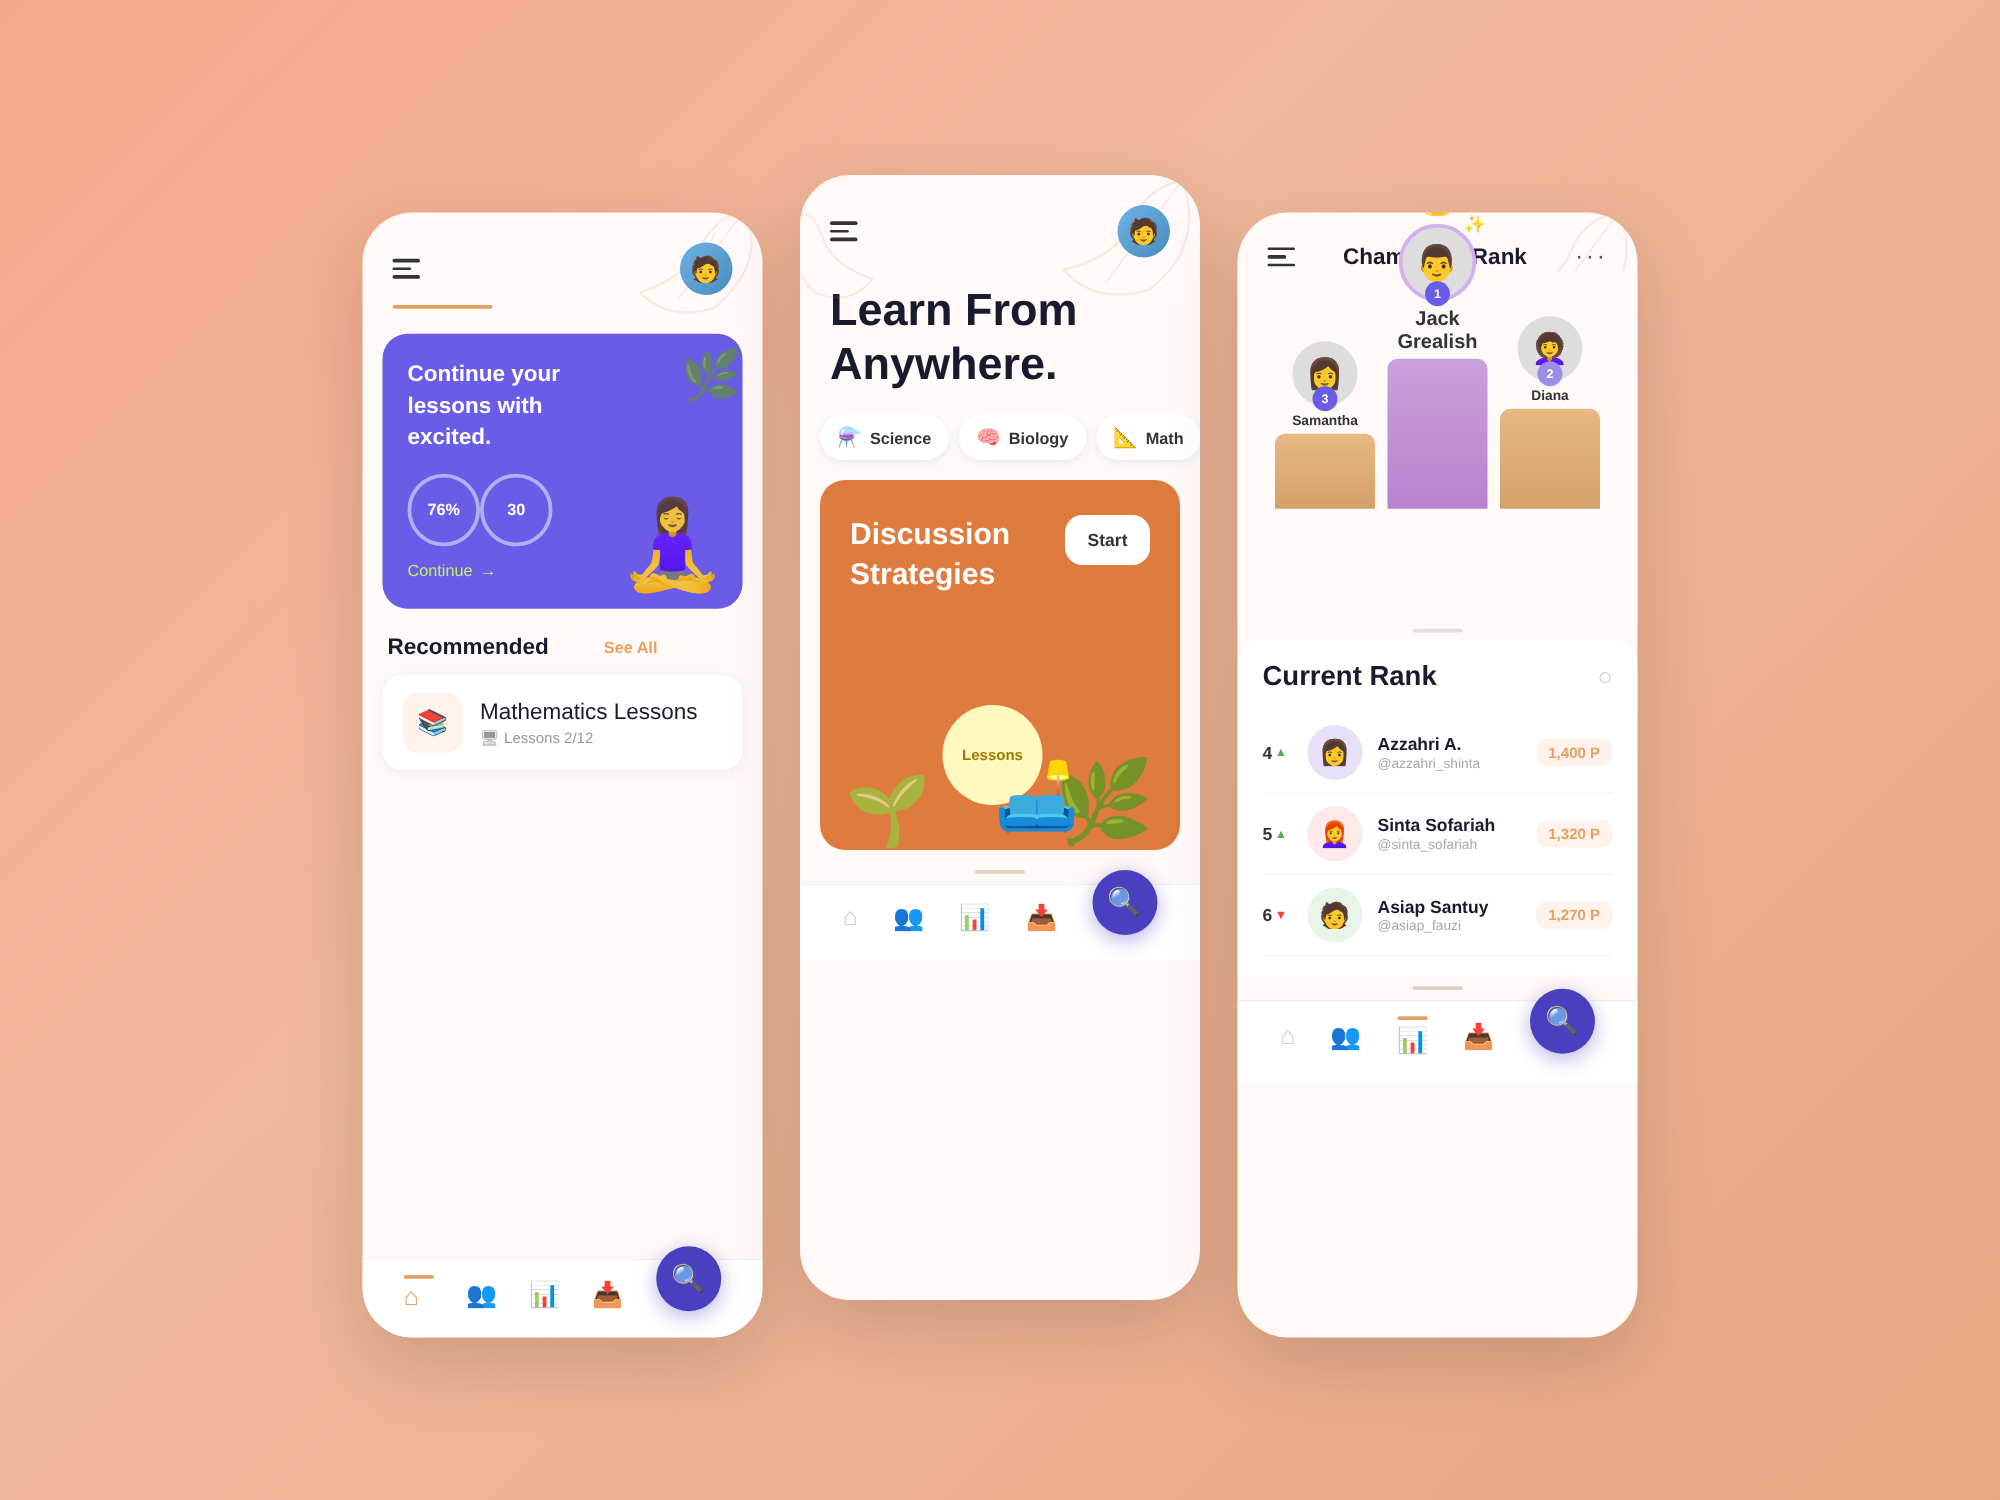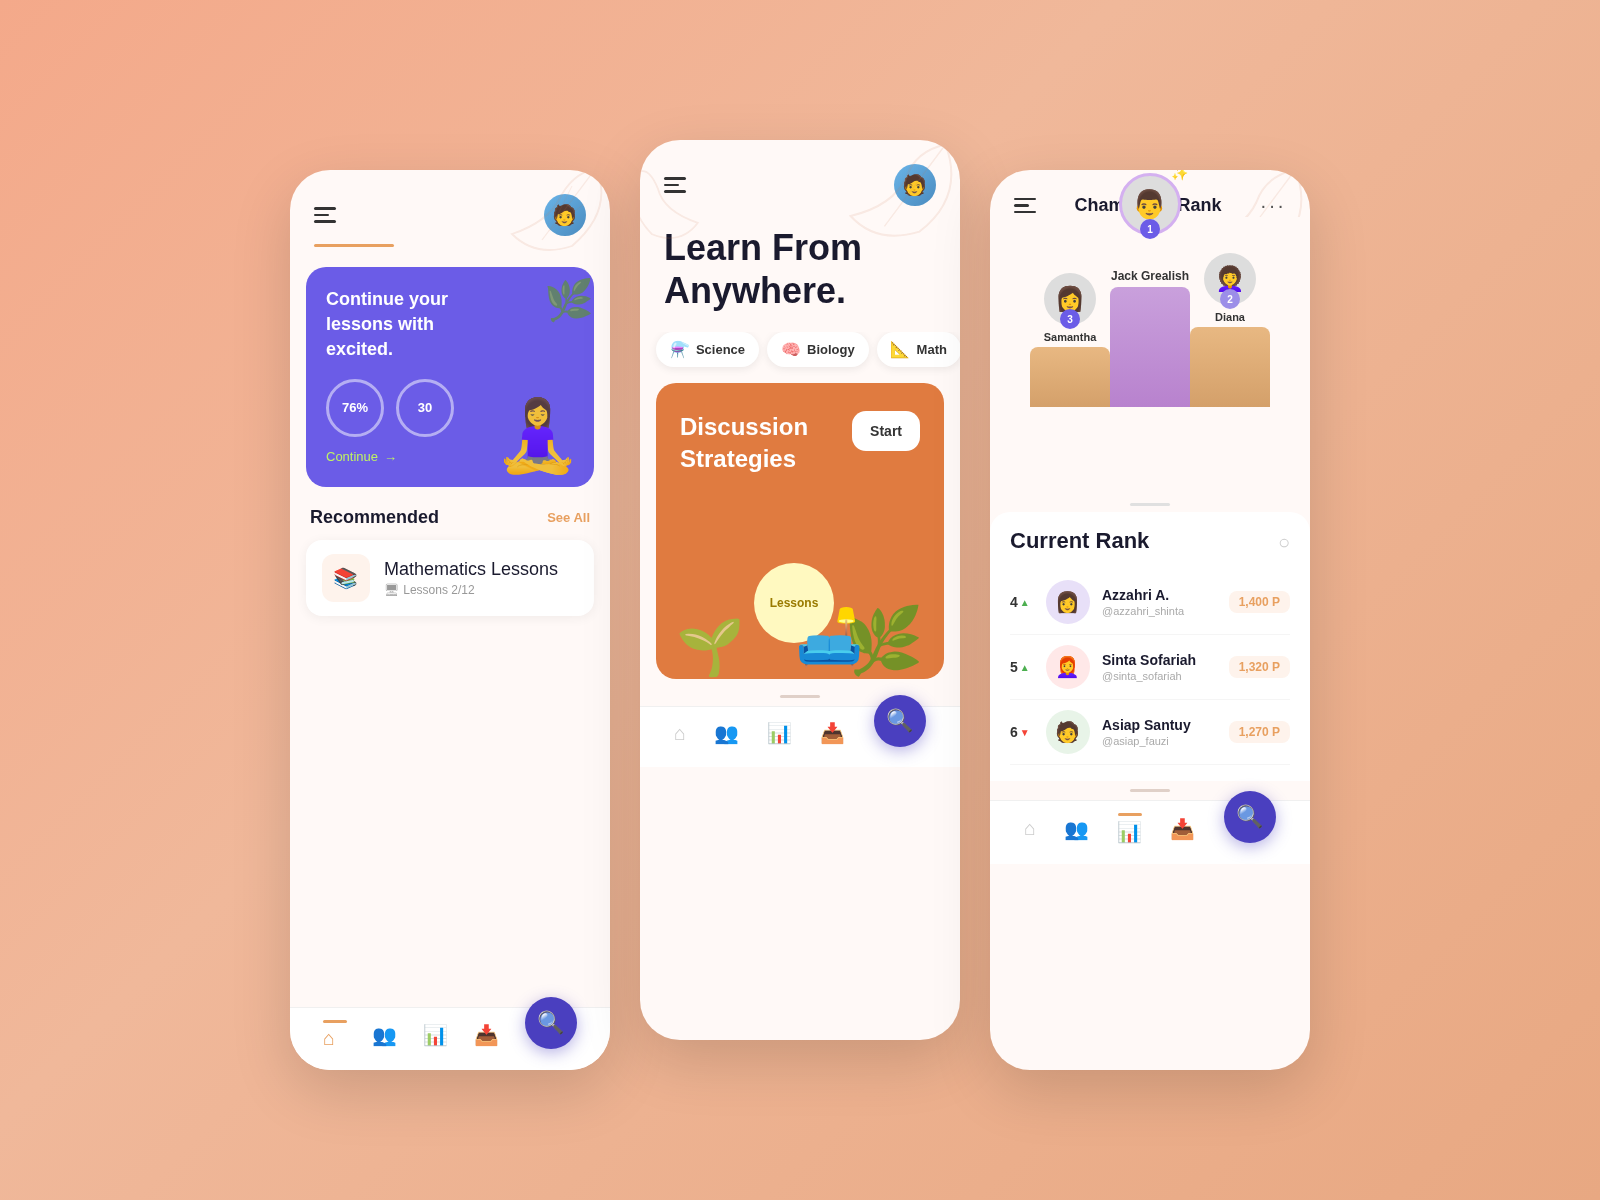--- a/index.html
+++ b/index.html
@@ -71,41 +71,41 @@
     }
     .p1-card-text {
       color: #fff;
       font-size: 18px;
       font-weight: 700;
       line-height: 1.4;
       max-width: 140px;
     }
     .p1-stats {
       display: flex;
-      gap: 12px;
       margin-top: 16px;
     }
     .p1-stat-circle {
       width: 58px; height: 58px; border-radius: 50%;
       border: 3px solid rgba(255,255,255,0.5);
       display: flex; align-items: center; justify-content: center;
       color: #fff; font-size: 13px; font-weight: 700;
     }
     .p1-continue {
       color: #bef264;
       font-size: 13px;
       margin-top: 12px;
       display: flex; align-items: center; gap: 6px;
     }
 
     .p1-section-header {
       display: flex;
-      justify-content: space-between;
+      justify-content: flex-start;
       align-items: center;
       padding: 0 20px 12px;
+      gap: 44px;
     }
     .p1-section-title { font-size: 18px; font-weight: 700; color: #1a1a2e; }
     .p1-see-all { font-size: 13px; color: #e8a060; font-weight: 600; }
 
     .p1-lesson-card {
       margin: 0 16px;
       background: #fff;
       border-radius: 16px;
       padding: 14px 16px;
       display: flex;
@@ -469,21 +469,21 @@
         <div class="podium-bar third"></div>
       </div>
 
       <div class="podium-item" style="position:relative;">
         <div class="podium-avatar-wrap" style="position:relative;">
           <div style="position:absolute;top:-30px;left:50%;transform:translateX(-50%);font-size:22px;">👑</div>
           <div style="position:absolute;top:-8px;right:-8px;font-size:14px;">✨</div>
           <div class="podium-avatar" style="width:62px;height:62px;font-size:28px;border:3px solid #d4b0f0;">👨</div>
           <div class="podium-rank-badge rank1">1</div>
         </div>
-        <div class="podium-name" style="font-size:12px;margin-top:28px;">Jack Grealish</div>
+        <div class="podium-name" style="font-size:16px;">Jack Grealish</div>
         <div class="podium-bar first"></div>
       </div>
 
       <div class="podium-item">
         <div class="podium-avatar-wrap">
           <div class="podium-avatar">👩‍🦱</div>
           <div class="podium-rank-badge rank2">2</div>
         </div>
         <div class="podium-name">Diana</div>
         <div class="podium-bar second"></div>

